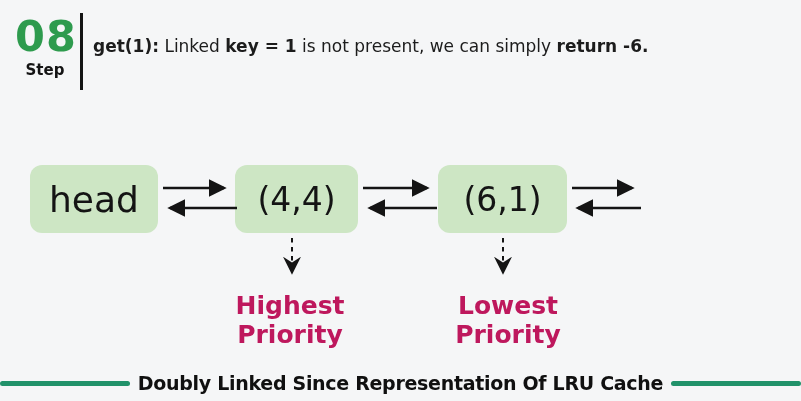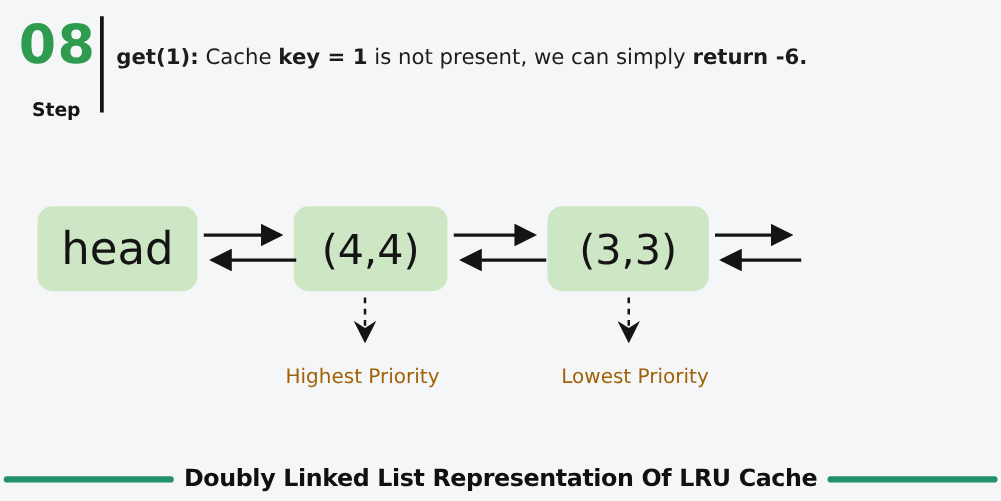--- a/index.html
+++ b/index.html
@@ -26,21 +26,21 @@
     font-size: 43px;
     line-height: 1.1;
     font-weight: 800;
     letter-spacing: 1px;
     color: #2e9b4e;
   }
   .step-label {
     font-size: 15px;
     font-weight: 600;
     color: #141414;
-    margin-top: 19px;
+    margin-top: 1px;
   }
   .header-divider {
     position: absolute;
     left: 80px;
     top: 13px;
     width: 3px;
     height: 77px;
     background: #141414;
   }
   .title {
@@ -81,23 +81,23 @@
     left: 0; top: 0;
     pointer-events: none;
   }
 
   
   .annotation {
     position: absolute;
     top: 291px;
     width: 200px;
     text-align: center;
-    font-size: 16px;
-    font-weight: 400;
-    color: #a16207;
+    font-size: 25px;
+    font-weight: 700;
+    color: #be185d;
   }
   .annotation-highest { left: 190px; }
   .annotation-lowest  { left: 408px; }
 
   
   .caption {
     position: absolute;
     left: 0;
     right: 0;
     top: 372px;
@@ -125,26 +125,26 @@
 
 <div class="canvas">
 
   <div class="step-block">
     <div class="step-number">08</div>
     <div class="step-label">Step</div>
   </div>
   <div class="header-divider"></div>
 
   <div class="title">
-    <span class="seg-b">get(1):</span><span class="seg-r"> Cache </span><span class="seg-b">key = 1</span><span class="seg-r"> is not present, we can simply </span><span class="seg-b">return -6.</span>
+    <span class="seg-b">get(1):</span><span class="seg-r"> Linked </span><span class="seg-b">key = 1</span><span class="seg-r"> is not present, we can simply </span><span class="seg-b">return -6.</span>
   </div>
 
   <div class="node node-end node-head">head</div>
   <div class="node node-pair node-44">(4,4)</div>
-  <div class="node node-pair node-33">(3,3)</div>
+  <div class="node node-pair node-33">(6,1)</div>
 
   <svg class="arrows" width="801" height="401" viewBox="0 0 801 401">
     <defs>
       <marker id="ah" viewBox="0 0 10 10" refX="8.5" refY="5" markerWidth="7" markerHeight="7" orient="auto-start-reverse">
         <path d="M0,0 L10,5 L0,10 z" fill="#141414"></path>
       </marker>
       <marker id="ahv" viewBox="0 0 10 10" refX="8.5" refY="5" markerWidth="9" markerHeight="9" orient="auto-start-reverse">
         <path d="M0,0 L10,5 L0,10 L3.2,5 z" fill="#141414"></path>
       </marker>
     </defs>
@@ -160,17 +160,17 @@
 
     <line x1="292" y1="238" x2="292" y2="272" stroke="#141414" stroke-width="2" stroke-dasharray="4.5 4.5" marker-end="url(#ahv)"></line>
     <line x1="503" y1="238" x2="503" y2="272" stroke="#141414" stroke-width="2" stroke-dasharray="4.5 4.5" marker-end="url(#ahv)"></line>
   </svg>
 
   <div class="annotation annotation-highest">Highest Priority</div>
   <div class="annotation annotation-lowest">Lowest Priority</div>
 
   <div class="caption">
     <div class="caption-line"></div>
-    <div class="caption-text">Doubly Linked List Representation Of LRU Cache</div>
+    <div class="caption-text">Doubly Linked Since Representation Of LRU Cache</div>
     <div class="caption-line"></div>
   </div>
 
 </div>
 
 </body></html>

